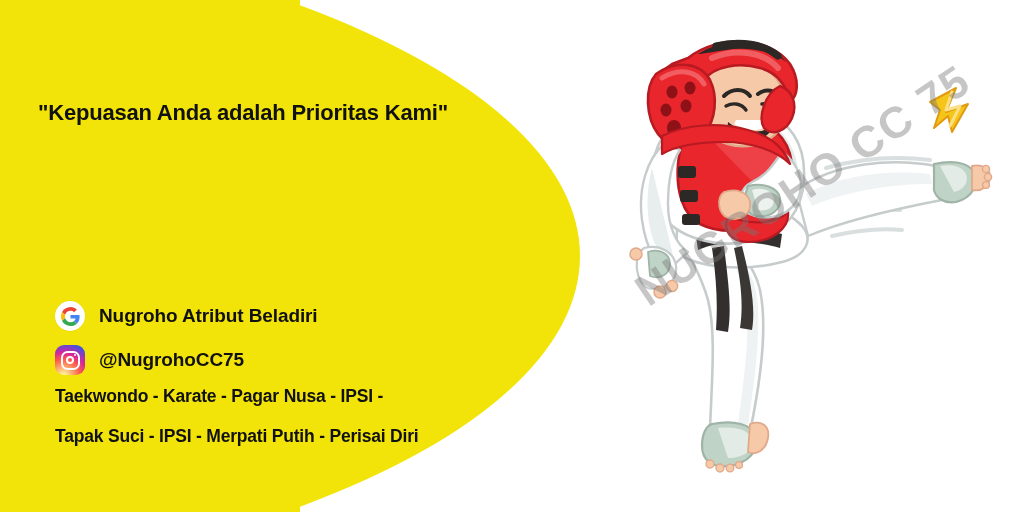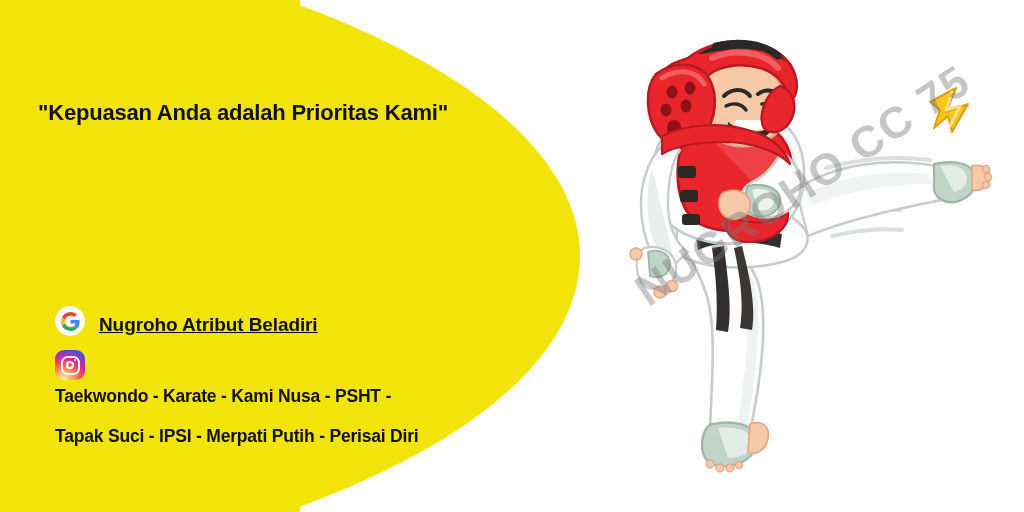--- a/index.html
+++ b/index.html
@@ -21,21 +21,21 @@
     position:absolute;left:0;top:0;width:300px;height:512px;background:#F2E408;
   }
 
   
   .headline{
     position:absolute;left:38px;top:100px;width:470px;
     font-size:22px;font-weight:bold;color:#111;letter-spacing:-0.2px;
     line-height:1.2;
   }
   .contact-block{position:absolute;left:55px;top:296px;width:470px;}
-  .contact-row{display:flex;align-items:flex-end;height:40px;text-decoration:underline;}
+  .contact-row{display:flex;align-items:center;height:40px;}
   .contact-row + .contact-row{margin-top:4px;}
   .contact-label{
     font-size:19px;font-weight:bold;color:#111;margin-left:14px;letter-spacing:-0.1px;
   }
 
   
   .gicon{
     width:30px;height:30px;border-radius:50%;background:#fff;
     display:flex;align-items:center;justify-content:center;flex:0 0 auto;
     box-shadow:0 0 0 0.5px rgba(0,0,0,0.04);
@@ -108,24 +108,25 @@
       <span class="contact-label">Nugroho Atribut Beladiri</span>
     </div>
 
     <div class="contact-row">
       <span class="igicon">
         <span class="ig-sq">
           <span class="ig-lens"></span>
           <span class="ig-dot"></span>
         </span>
       </span>
+      <span class="contact-label">@NugrohoCC75</span>
     </div>
   </div>
 
-  <div class="discipline-line l1">Taekwondo -  Karate -  Kami Nusa - PSHT -</div>
+  <div class="discipline-line l1">Taekwondo -  Karate -  Pagar Nusa - IPSI -</div>
   <div class="discipline-line l2">Tapak Suci -  IPSI - Merpati Putih - Perisai Diri</div>
 
   <div class="figure-layer">
     <svg viewBox="0 0 424 472" xmlns="http://www.w3.org/2000/svg">
       <g stroke-linecap="round" stroke-linejoin="round">
 
         <g fill="none" stroke="#D9DEDE" stroke-width="4">
           <path d="M226 128 C 262 118, 296 116, 330 120"></path>
           <path d="M238 146 C 276 136, 310 134, 340 137"></path>
           <path d="M222 176 C 252 170, 276 168, 300 170"></path>

